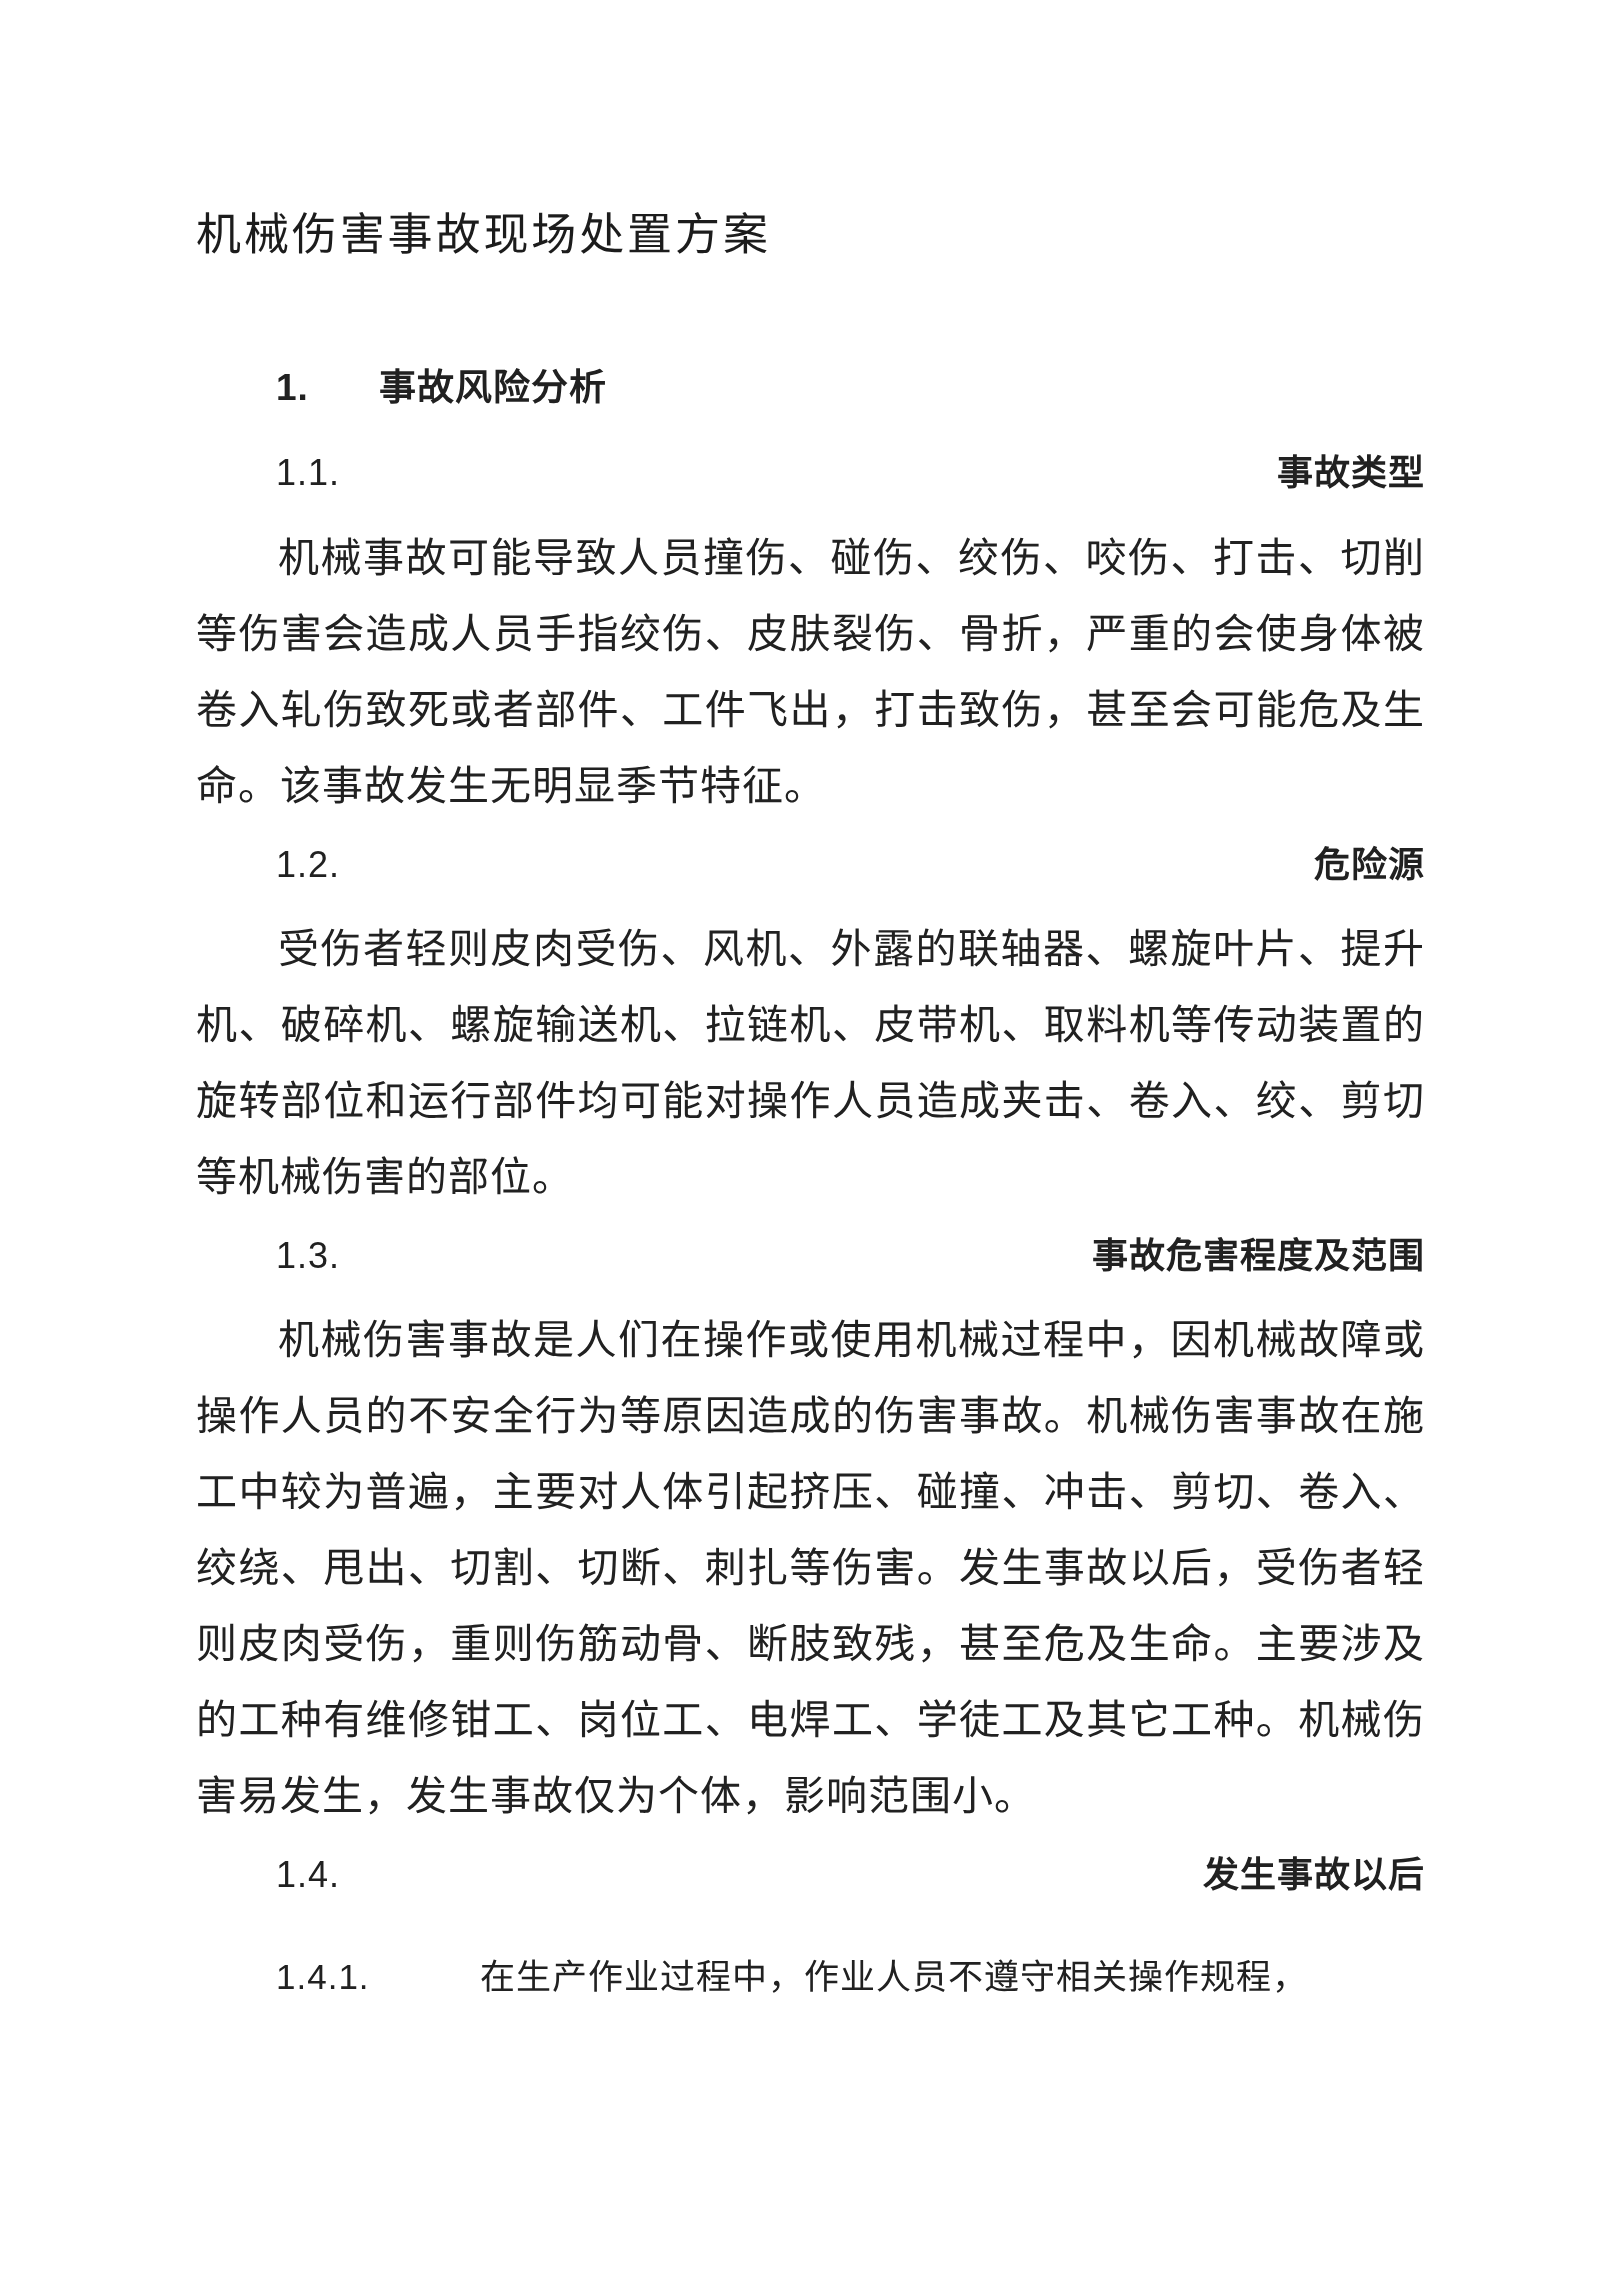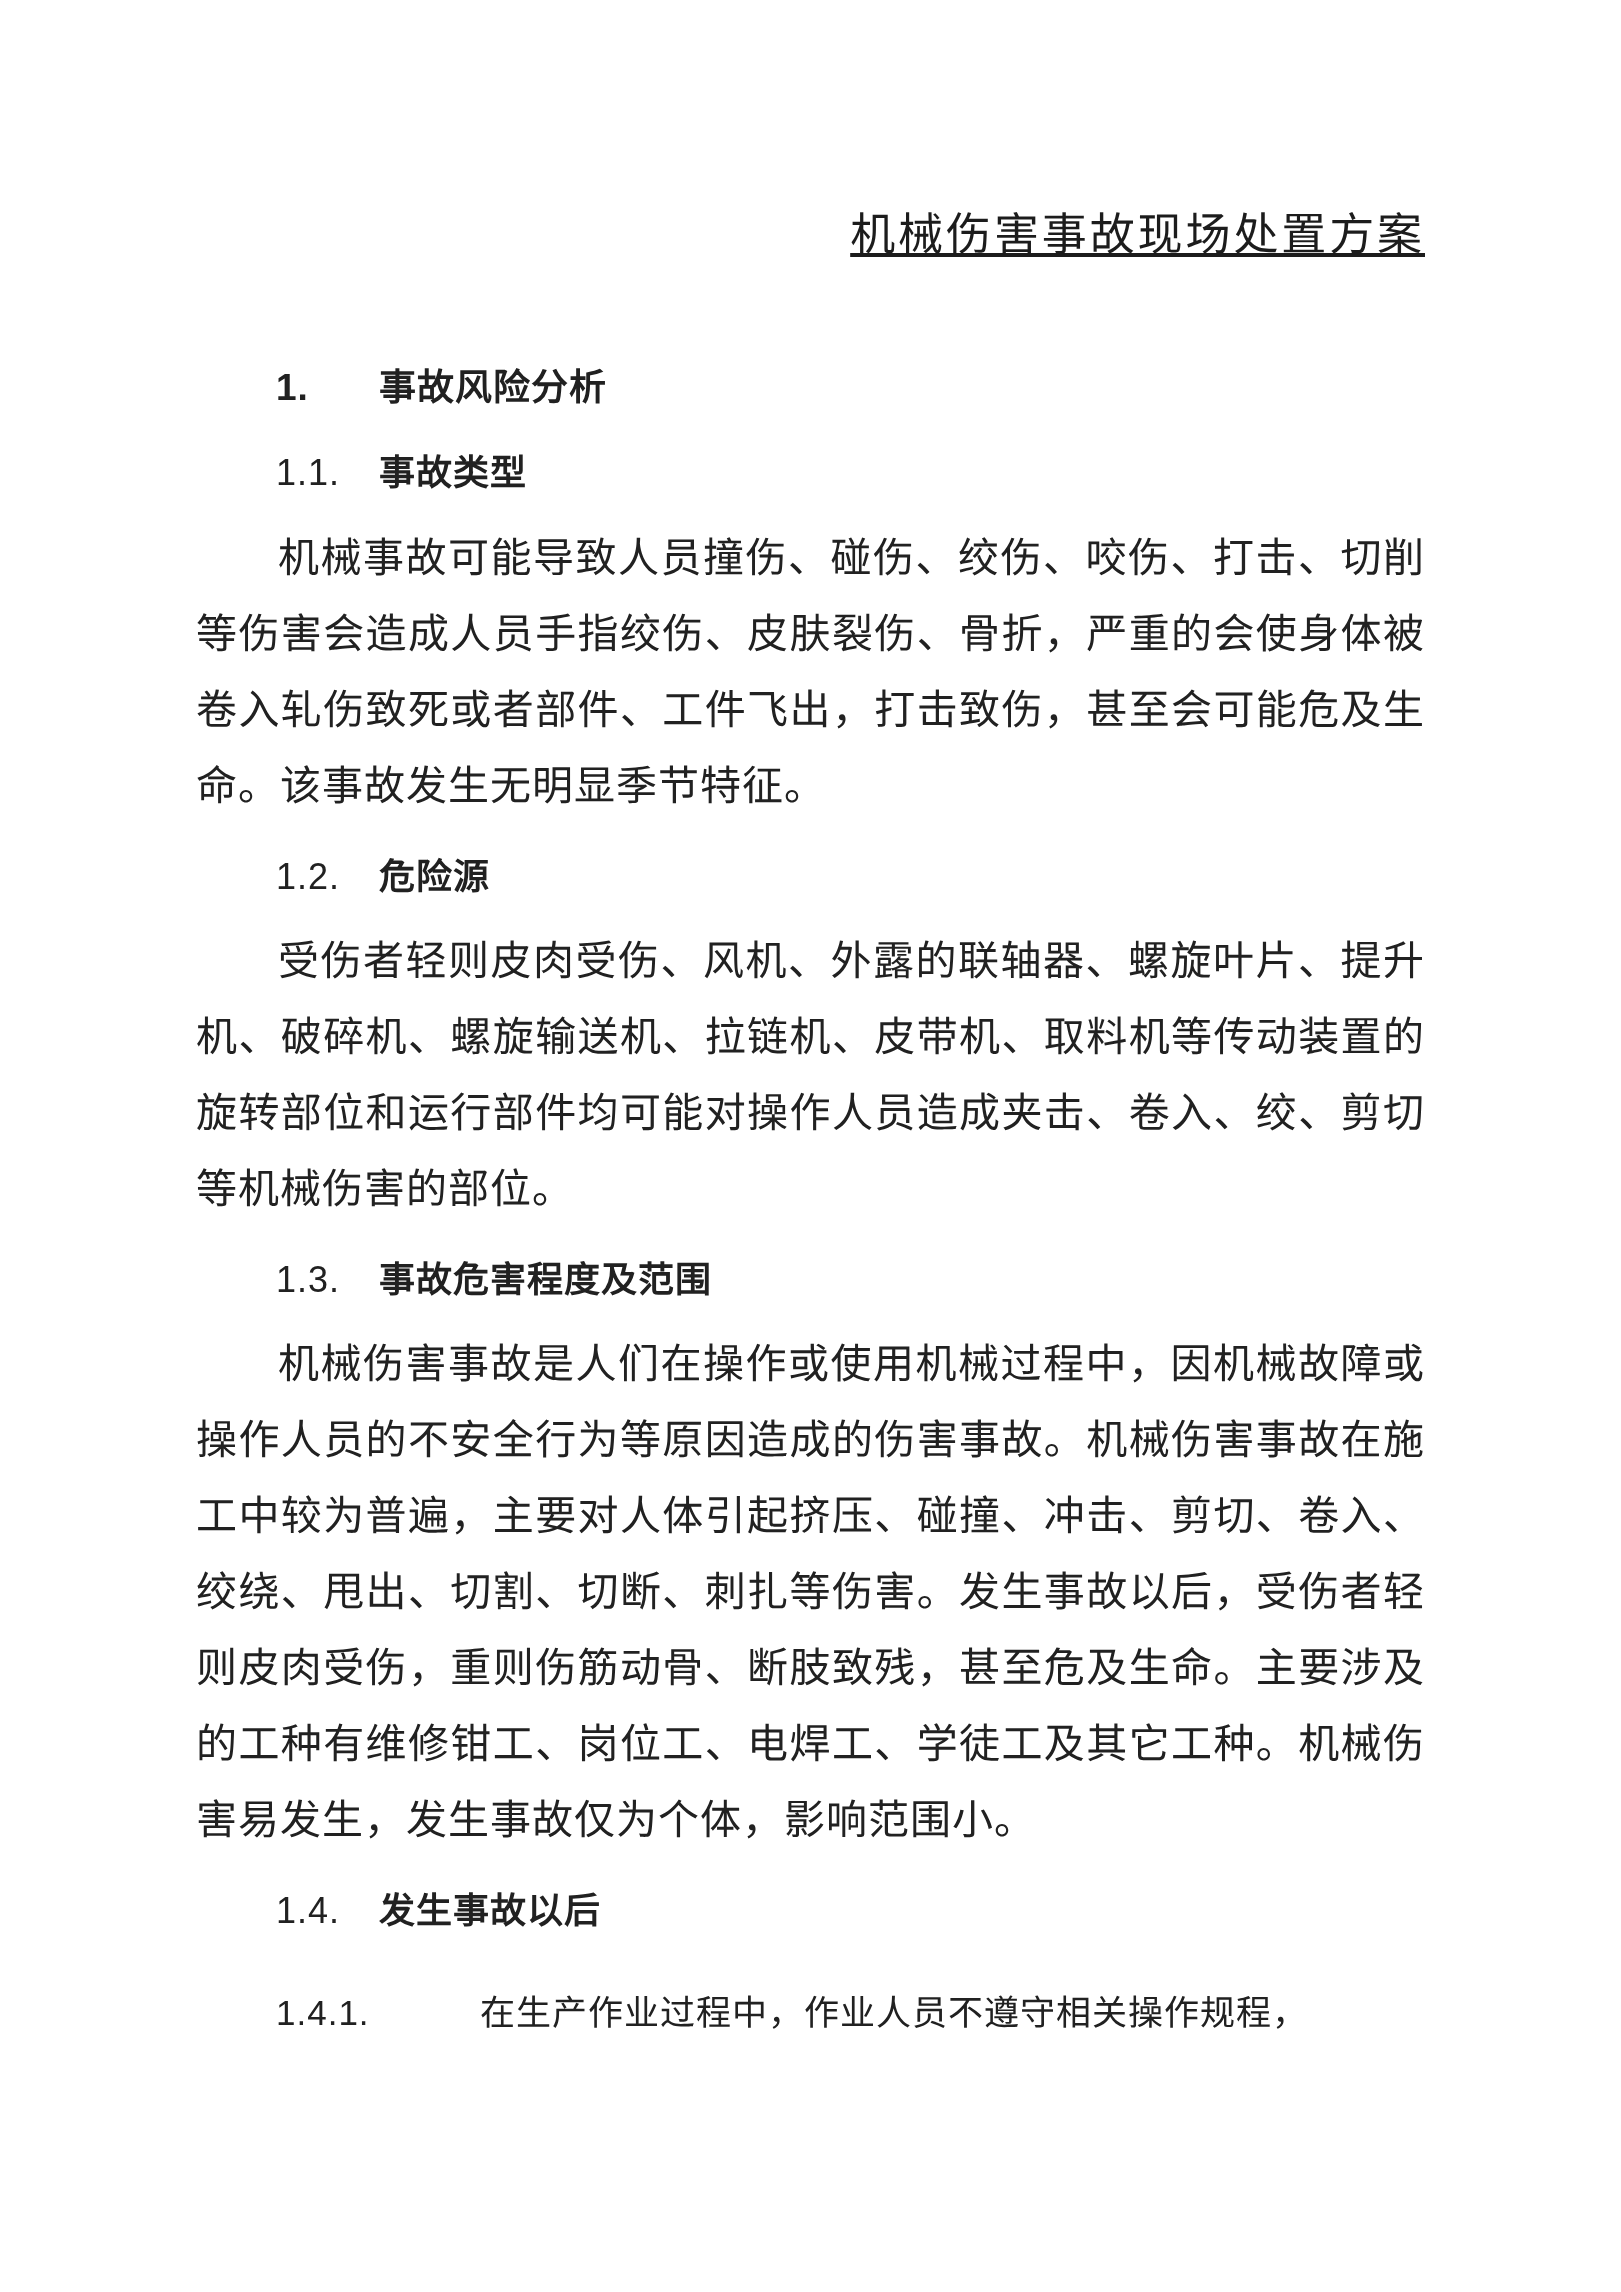--- a/index.html
+++ b/index.html
@@ -17,39 +17,38 @@
   }
 
   .page {
     width: 1621px;
     height: 2293px;
     background: #ffffff;
     padding: 206px 196px 0 196px;
   }
 
   .doc-title {
-    text-align: right;
+    text-align: left;
     font-size: 45px;
     font-weight: 500;
     letter-spacing: 2.9px;
     line-height: 1.3;
     margin-bottom: 98px;
     color: #1c1c1c;
-    text-decoration: underline;
   }
 
   .h1, .h2, .h3 {
     display: flex;
     align-items: baseline;
     margin-left: 80px;
     line-height: 1.35;
   }
 
   .h1 { font-size: 37px; margin-top: 25.5px; margin-bottom: 37px; }
-  .h2 { font-size: 36px; margin-top: 29px; margin-bottom: 21.6px; }
+  .h2 { font-size: 36px; margin-top: 17px; margin-bottom: 21.6px; justify-content: space-between; }
   .h3 { font-size: 35px; margin-top: 17.6px; margin-bottom: 21.6px; }
 
   .h1 .num {
     min-width: 103px;
     font-weight: 700;
     letter-spacing: 1px;
   }
   .h2 .num {
     min-width: 103px;
     font-weight: 400;

